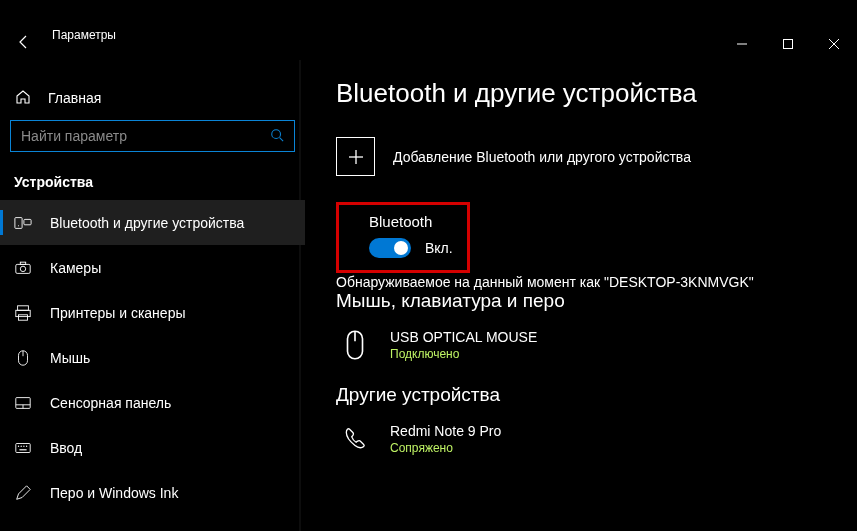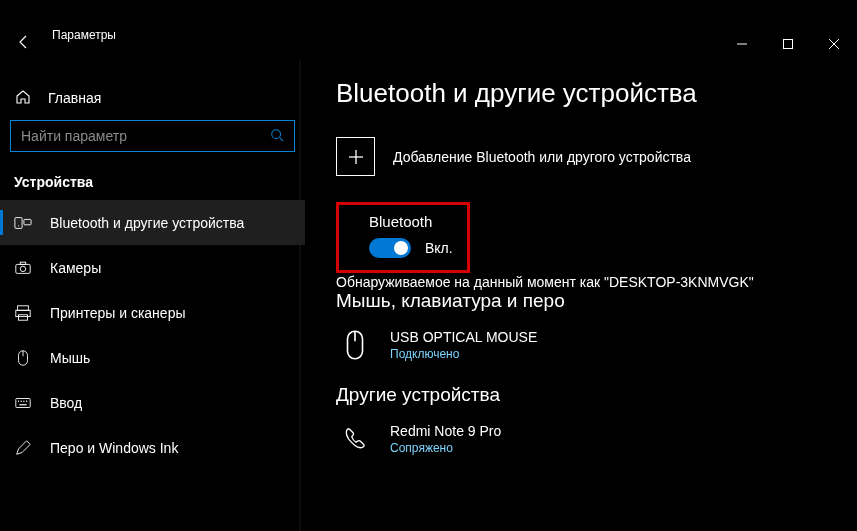--- a/index.html
+++ b/index.html
@@ -119,21 +119,21 @@
   }
   .device-row {
     display:flex; align-items:center; gap:18px;
     padding:4px 0 22px 2px;
   }
   .device-icon {
     width:34px; height:34px; display:flex; align-items:center; justify-content:center;
     flex-shrink:0;
   }
   .device-info .name { font-size:14px; }
-  .device-info .status { font-size:12px; color:#7dd3fc; margin-top:2px; }
+  .device-info .status { font-size:12px; color:#bef264; margin-top:2px; }
 </style>
 </head>
 <body>
 
 <div class="titlebar">
   <div class="back">
     <svg width="16" height="16" viewBox="0 0 16 16">
         <path d="M10 2 L4 8 L10 14" stroke="#fff" stroke-width="1.2" fill="none"></path>
       </svg>
   </div>
@@ -218,20 +218,30 @@
           <svg width="18" height="18" viewBox="0 0 20 20">
               <rect x="5" y="2" width="10" height="16" rx="5" stroke="#fff" fill="none"></rect>
               <line x1="10" y1="2" x2="10" y2="8" stroke="#fff"></line>
             </svg>
         </span>
         <span>Мышь</span>
       </div>
       <div class="nav-item">
         <span class="icon">
           <svg width="18" height="18" viewBox="0 0 20 20">
+              <rect x="2" y="4" width="16" height="12" rx="1" stroke="#fff" fill="none"></rect>
+              <line x1="2" y1="12" x2="18" y2="12" stroke="#fff"></line>
+              <line x1="10" y1="12" x2="10" y2="16" stroke="#fff"></line>
+            </svg>
+        </span>
+        <span>Сенсорная панель</span>
+      </div>
+      <div class="nav-item">
+        <span class="icon">
+          <svg width="18" height="18" viewBox="0 0 20 20">
               <rect x="2" y="5" width="16" height="10" rx="1" stroke="#fff" fill="none"></rect>
               <line x1="5" y1="8" x2="5" y2="8" stroke="#fff" stroke-width="1.5" stroke-linecap="round"></line>
               <line x1="8" y1="8" x2="8" y2="8" stroke="#fff" stroke-width="1.5" stroke-linecap="round"></line>
               <line x1="11" y1="8" x2="11" y2="8" stroke="#fff" stroke-width="1.5" stroke-linecap="round"></line>
               <line x1="14" y1="8" x2="14" y2="8" stroke="#fff" stroke-width="1.5" stroke-linecap="round"></line>
               <line x1="6" y1="12" x2="14" y2="12" stroke="#fff" stroke-width="1.3"></line>
             </svg>
         </span>
         <span>Ввод</span>
       </div>

